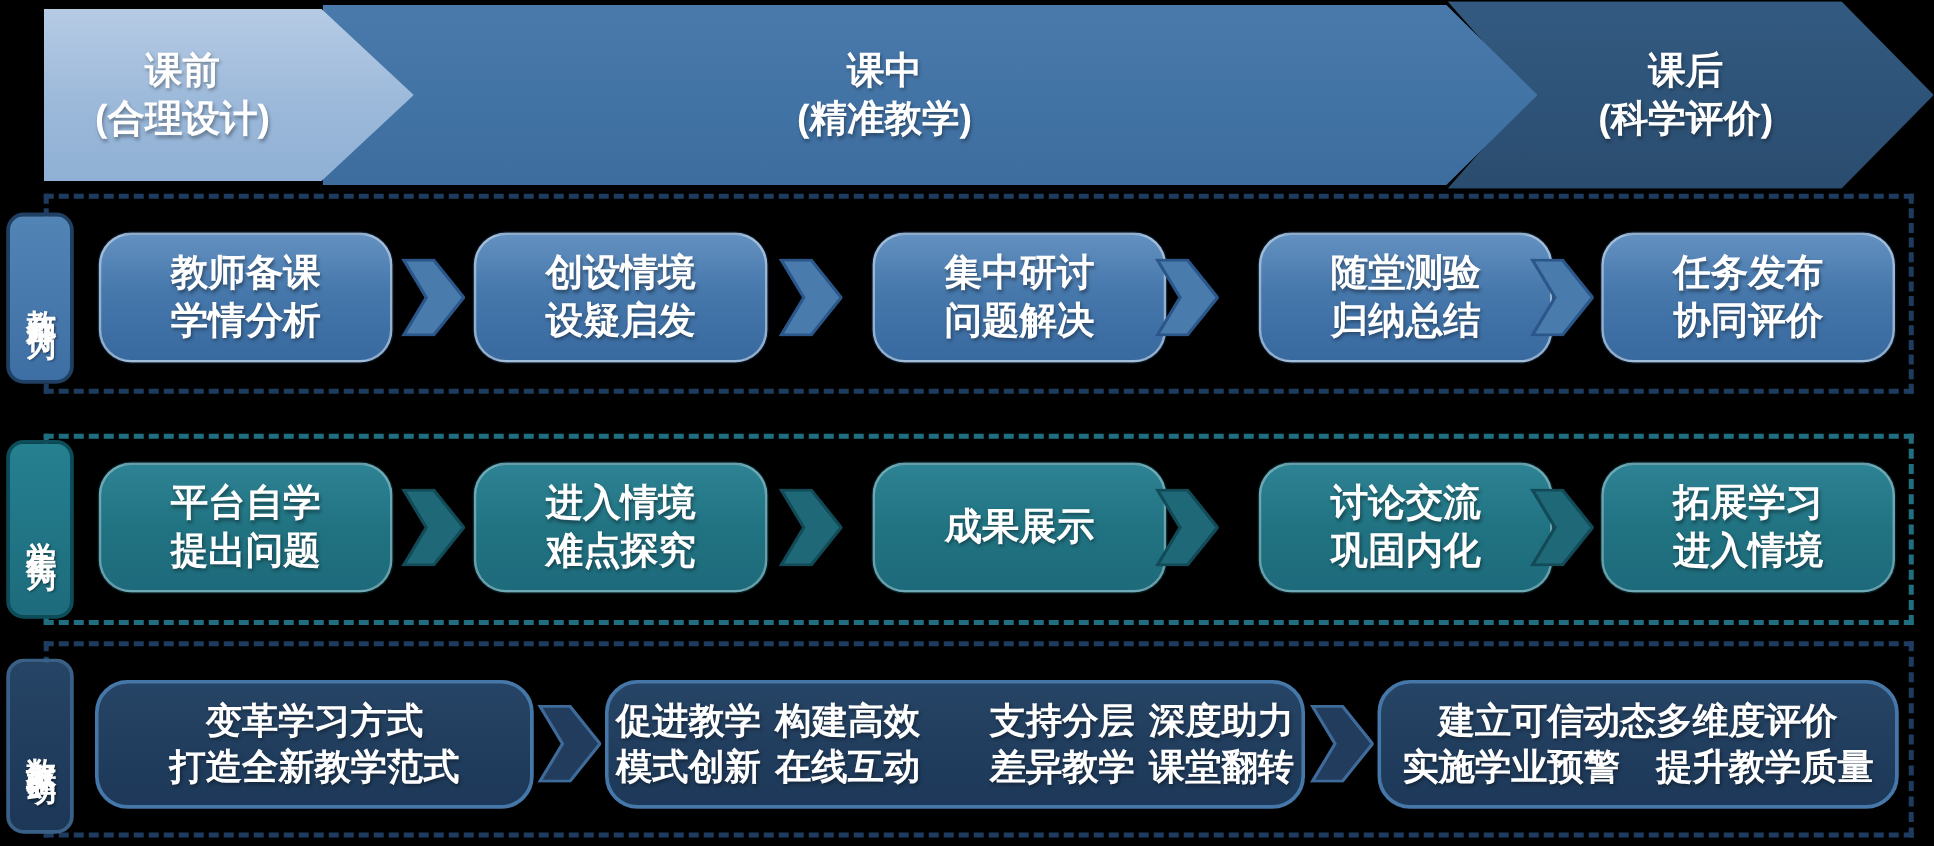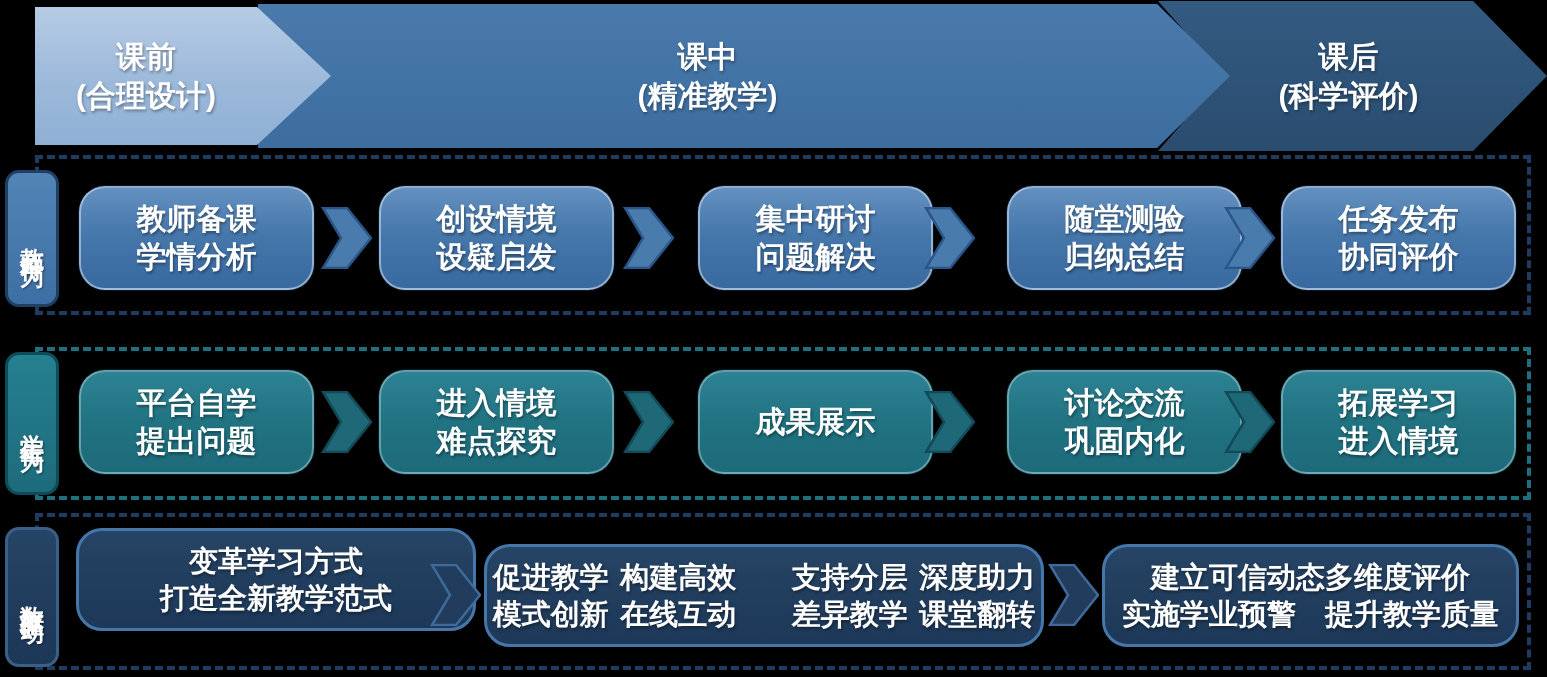--- a/index.html
+++ b/index.html
@@ -186,21 +186,21 @@
     <svg class="arrow ar4 a-teal" viewBox="0 0 52 62">
         <path d="M3 1 H27 L51 31 L27 61 H3 L21 31 Z"></path>
       </svg>
     <div class="box b-teal bx5">
       <div>拓展学习</div>
       <div>进入情境</div>
     </div>
   </div>
 
   <div class="rowframe rf-navy row-data r3">
-    <div class="box b-navy" style="left:37px;top:11px;width:400px;height:103px;">
+    <div class="box b-navy" style="left:37px;top:27px;width:351px;height:103px;">
       <div>变革学习方式</div>
       <div>打造全新教学范式</div>
     </div>
     <svg class="arrow a-navy" style="left:390px;" viewBox="0 0 52 62">
         <path d="M3 1 H27 L51 31 L27 61 H3 L21 31 Z"></path>
       </svg>
     <div class="box b-navy" style="left:445px;top:27px;width:560px;height:103px;">
       <div class="cols">
         <div class="col">
           <div>促进教学模式创新</div>

